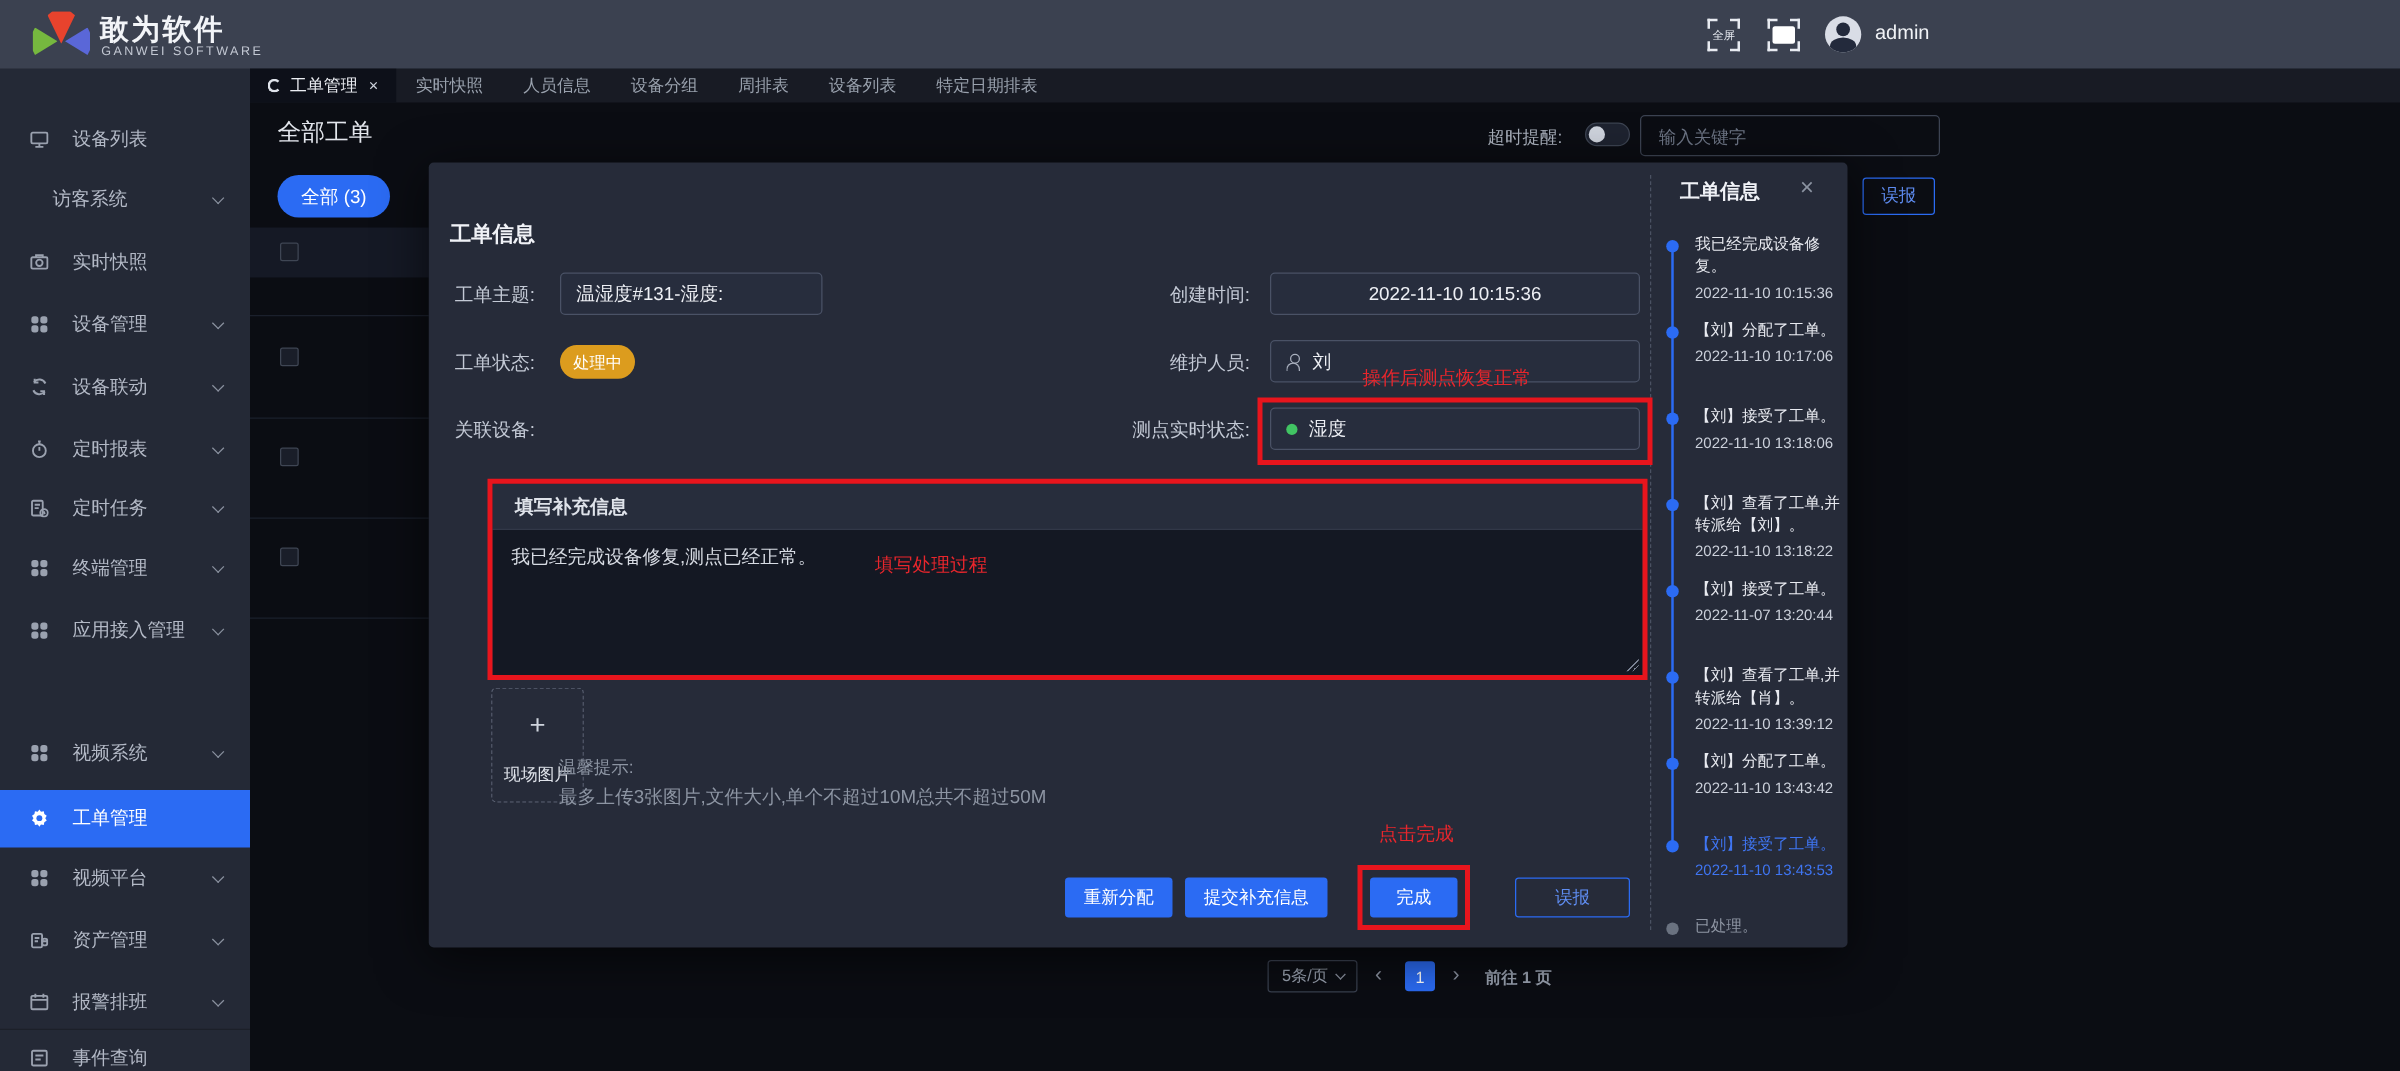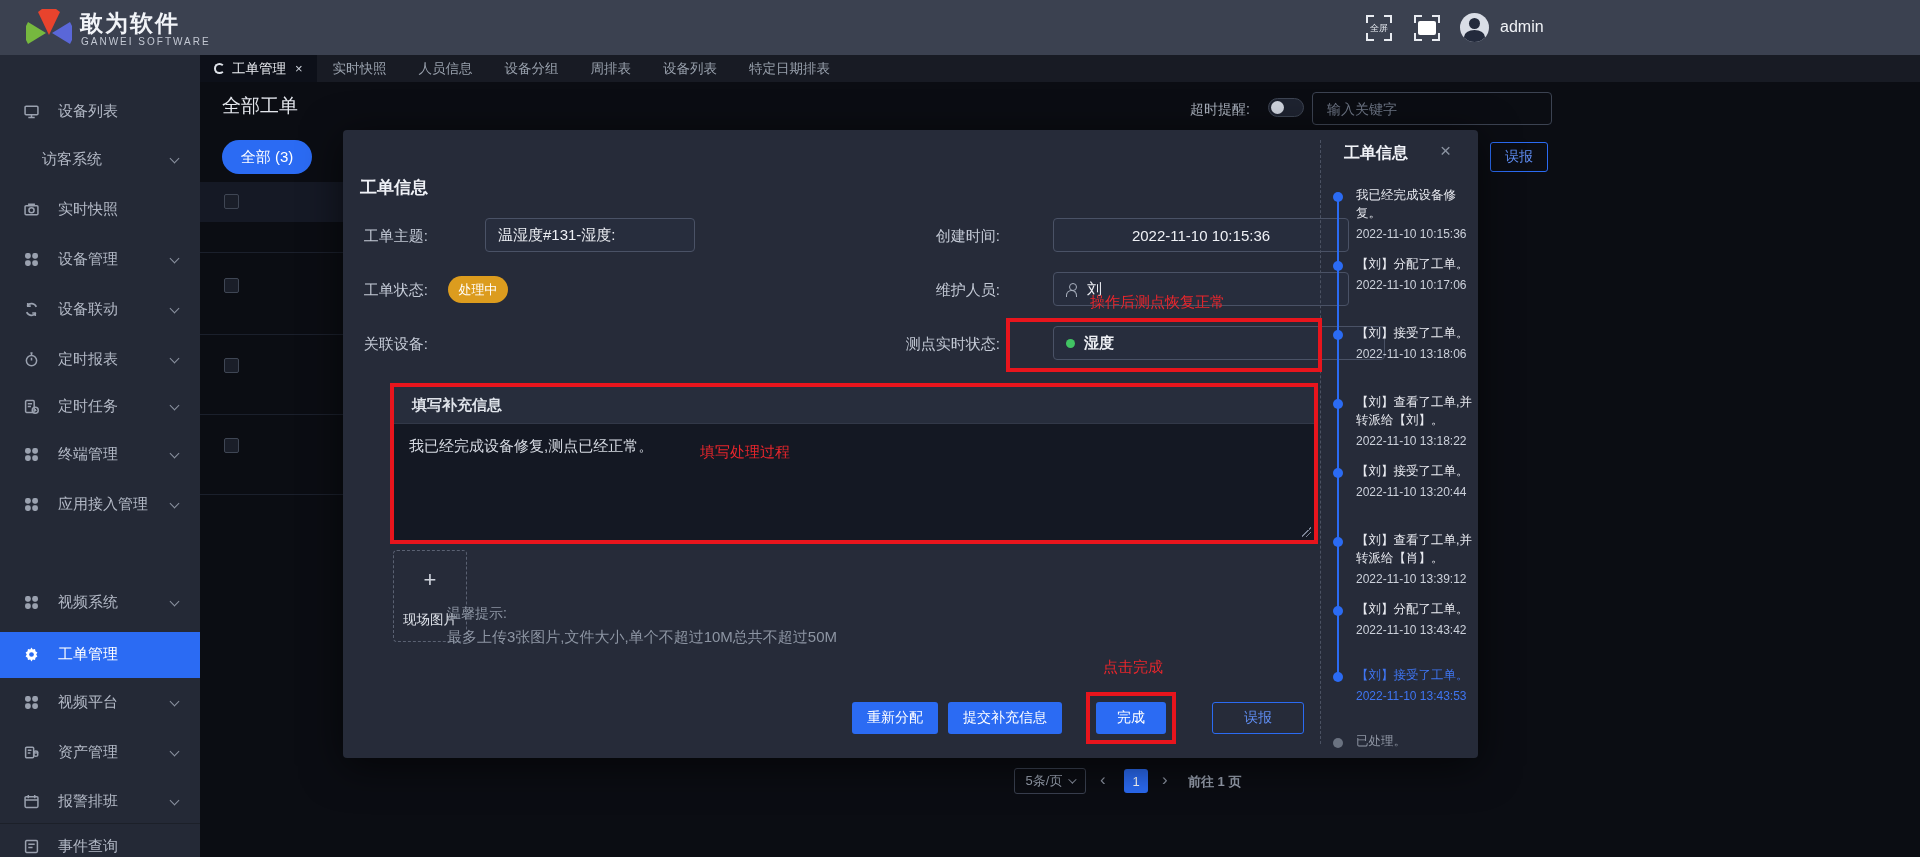--- a/index.html
+++ b/index.html
@@ -64,21 +64,21 @@
   .pag-caret { width:6px; height:6px; border-right:1.3px solid #8b92a0; border-bottom:1.3px solid #8b92a0; transform:rotate(45deg) translateY(-2px); }
   .pag-arrow { position:absolute; top:770px; font-size:17px; color:#8b92a0; cursor:pointer; }
   .pag-cur { position:absolute; left:1124px; top:769px; width:24px; height:24px; background:#2b6bf3; border-radius:3px; color:#fff; display:flex; align-items:center; justify-content:center; cursor:pointer; }
   .pag-goto { position:absolute; left:1188px; top:773px; cursor:default;font-weight:bold; }
 
   
   .modal { position:absolute; left:343px; top:130px; width:1135px; height:628px; background:#262b39; border-radius:4px; box-shadow:0 8px 40px rgba(0,0,0,.6); z-index:5; }
   .modal-title { position:absolute; left:360px; top:176px; font-size:17px; font-weight:bold; color:#f0f2f7; z-index:6; }
   .modal-close { position:absolute; left:1440px; top:140px; font-size:19px; color:#8b93a1; z-index:7; cursor:pointer; }
   .fld-label { position:absolute; font-size:15px; color:#c3c9d5; text-align:right; z-index:6; }
-  .fld-box { position:absolute; height:34px; background:#272d3d; border:1px solid #4a5266; border-radius:4px; color:#eef0f5; font-size:15px; display:flex; align-items:center; padding:0 12px; z-index:6;margin-left:37px; }
+  .fld-box { position:absolute; height:34px; background:#272d3d; border:1px solid #4a5266; border-radius:4px; color:#eef0f5; font-size:15px; display:flex; align-items:center; padding:0 12px; z-index:6; }
   .badge { position:absolute; left:448px; top:276px; width:60px; height:27px; border-radius:14px; background:#dc9c1e; color:#fff; font-size:13px; display:flex; align-items:center; justify-content:center; z-index:6; }
   .person-ic { width:12px; height:13px; position:relative; display:inline-block; margin-right:9px; }
   .person-ic:before { content:""; position:absolute; left:3px; top:0; width:6px; height:6px; border:1.4px solid #aab1bf; border-radius:50%; }
   .person-ic:after { content:""; position:absolute; left:0; top:7px; width:9px; height:6px; border:1.4px solid #aab1bf; border-bottom:none; border-radius:6px 6px 0 0; }
   .green-dot { width:9px; height:9px; border-radius:50%; background:#41c463; display:inline-block; margin-right:9px; }
   .redbox { position:absolute; border:4px solid #e8151d; z-index:9; pointer-events:none; }
   .red-note { position:absolute; color:#e8262c; font-size:15px; z-index:10; }
   .supp { position:absolute; left:394px; top:387px; width:920px; height:153px; background:#141823; z-index:6; }
   .supp-head { position:absolute; left:0; top:0; width:100%; height:37px; background:#272d3c; border-bottom:1px solid #323848; }
   .supp-head span { position:absolute; left:18px; top:9px; font-size:15px; color:#dfe3ea; font-weight:bold; }
@@ -326,21 +326,21 @@
     <span>温湿度#131-湿度:</span>
   </div>
   <div class="badge">处理中</div>
   <div class="fld-box" style="left:1016px;top:218px;width:296px;justify-content:center;">
     <span>2022-11-10 10:15:36</span>
   </div>
   <div class="fld-box" style="left:1016px;top:272px;width:296px;">
     <i class="person-ic"></i>
     <span>刘</span>
   </div>
-  <div class="fld-box" style="left:1016px;top:326px;width:332px;font-weight:bold;">
+  <div class="fld-box" style="left:1016px;top:326px;width:296px;">
     <i class="green-dot"></i>
     <span>湿度</span>
   </div>
 
   <div class="supp">
     <div class="supp-head">
       <span>填写补充信息</span>
     </div>
     <div class="supp-text">我已经完成设备修复,测点已经正常。</div>
     <i class="resize-h"></i>
@@ -385,21 +385,21 @@
       <div class="dt">2022-11-10 13:18:06</div>
   </div>
   <i class="tl-dot" style="top:399px;"></i>
   <div class="tl-entry" style="top:393px;">
     <div class="act">【刘】查看了工单,并转派给【刘】。</div>
       <div class="dt">2022-11-10 13:18:22</div>
   </div>
   <i class="tl-dot" style="top:468px;"></i>
   <div class="tl-entry" style="top:462px;">
     <div class="act">【刘】接受了工单。</div>
-      <div class="dt">2022-11-10 13:20:44</div>
+      <div class="dt">2022-11-07 13:20:44</div>
   </div>
   <i class="tl-dot" style="top:537px;"></i>
   <div class="tl-entry" style="top:531px;">
     <div class="act">【刘】查看了工单,并转派给【肖】。</div>
       <div class="dt">2022-11-10 13:39:12</div>
   </div>
   <i class="tl-dot" style="top:606px;"></i>
   <div class="tl-entry" style="top:600px;">
     <div class="act">【刘】分配了工单。</div>
       <div class="dt">2022-11-10 13:43:42</div>

